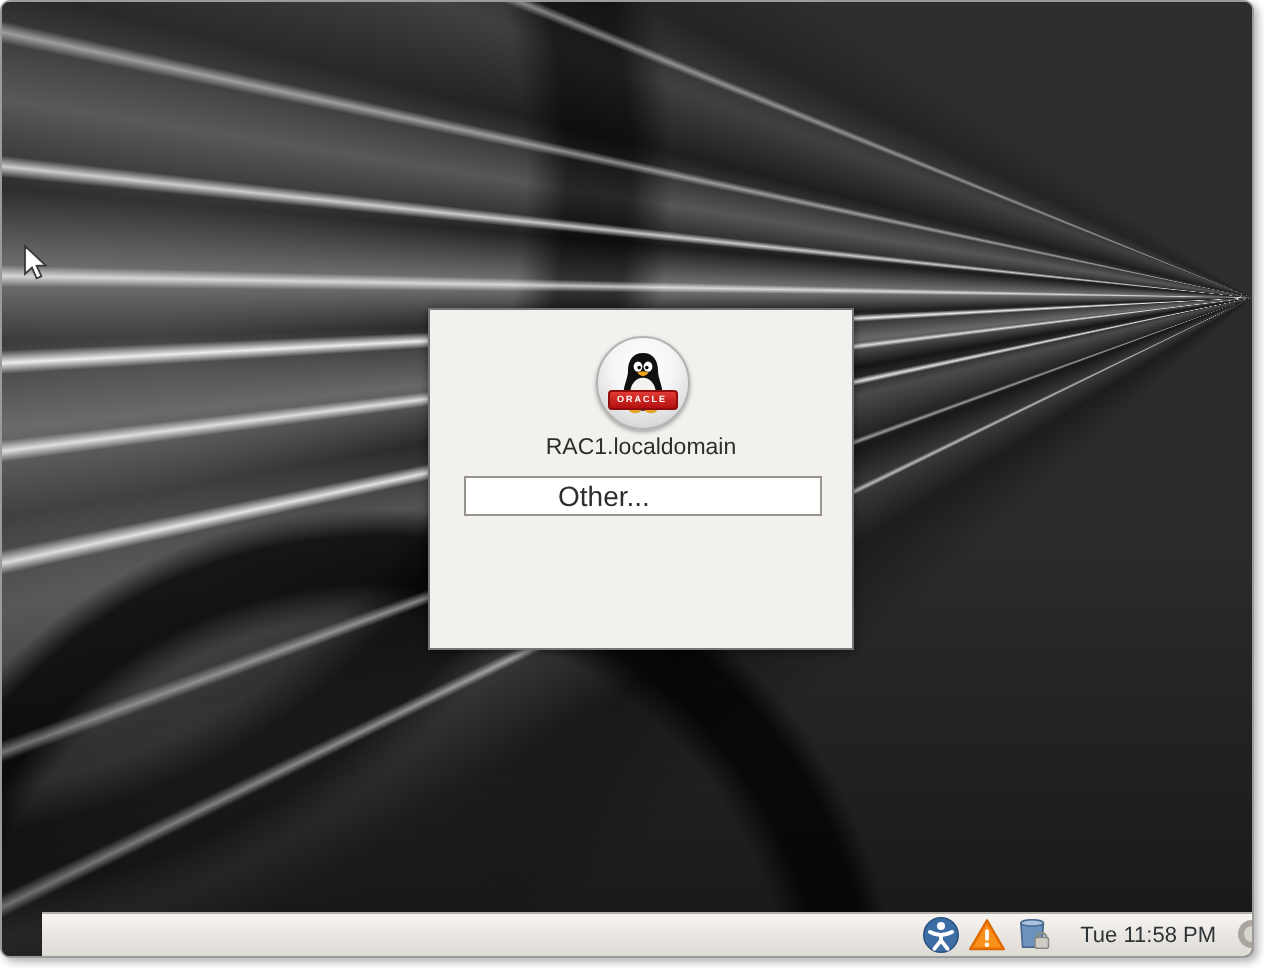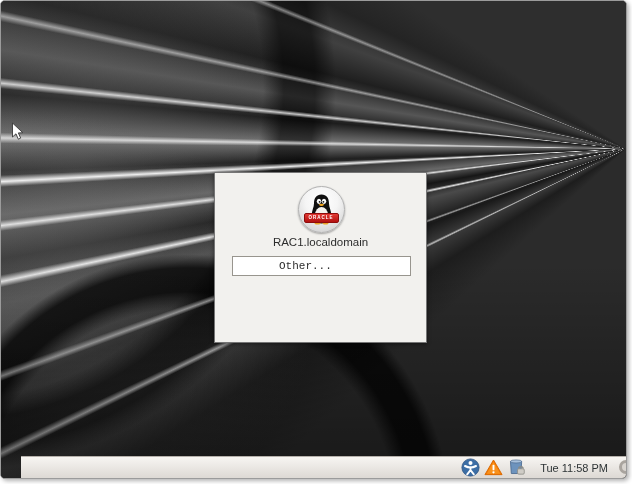--- a/index.html
+++ b/index.html
@@ -46,21 +46,20 @@
   }
 
   
   .cursor{position:absolute;left:10px;top:121px;width:14px;height:20px;}
 
   
   .dialog{
     position:absolute;left:213px;top:153px;width:211px;height:169px;
     background:#f2f1ee;border:1px solid #757575;
     box-shadow:0 1px 4px rgba(0,0,0,.45);
-    margin-top:18px;
   }
   .logo{
     position:absolute;left:50%;top:13px;width:45px;height:45px;margin-left:-23px;
     border-radius:50%;
     background:radial-gradient(circle at 50% 32%, #ffffff 0%, #f5f5f5 42%, #dcdcdc 74%, #c2c2c2 100%);
     border:1px solid #b2b2b2;
     box-shadow:0 1px 2px rgba(0,0,0,.35);
   }
   .logo svg{position:absolute;inset:0;}
   .oracle-badge{
@@ -80,21 +79,21 @@
   }
   .row{display:flex;align-items:center;cursor:pointer;}
   .row.selected{
     height:32px;
     background:linear-gradient(#93b6dc,#5c86b9);
     border-bottom:1px solid #47719e;
   }
   .row.otherrow{height:18px;background:#ffffff;}
   .usericon{margin-left:7px;width:28px;height:28px;display:block;}
   .userlabel{color:#ffffff;font-size:11px;margin-left:11px;}
-  .otherlabel{color:#2e2e2e;font-size:11px;margin-left:46px;font-family:Liberation Mono, monospace;}
+  .otherlabel{color:#2e2e2e;font-size:14px;margin-left:46px;}
 
   
   .taskbar{
     position:absolute;left:0;right:0;bottom:0;height:21px;
     background:linear-gradient(#f7f5f2,#ddd9d4);
     border-top:1px solid #b5b0aa;
     display:flex;align-items:center;justify-content:flex-end;margin-left:20px;
   }
   .tb-icon{width:19px;height:19px;margin-right:4px;flex:0 0 auto;cursor:pointer;}
   .clock{

